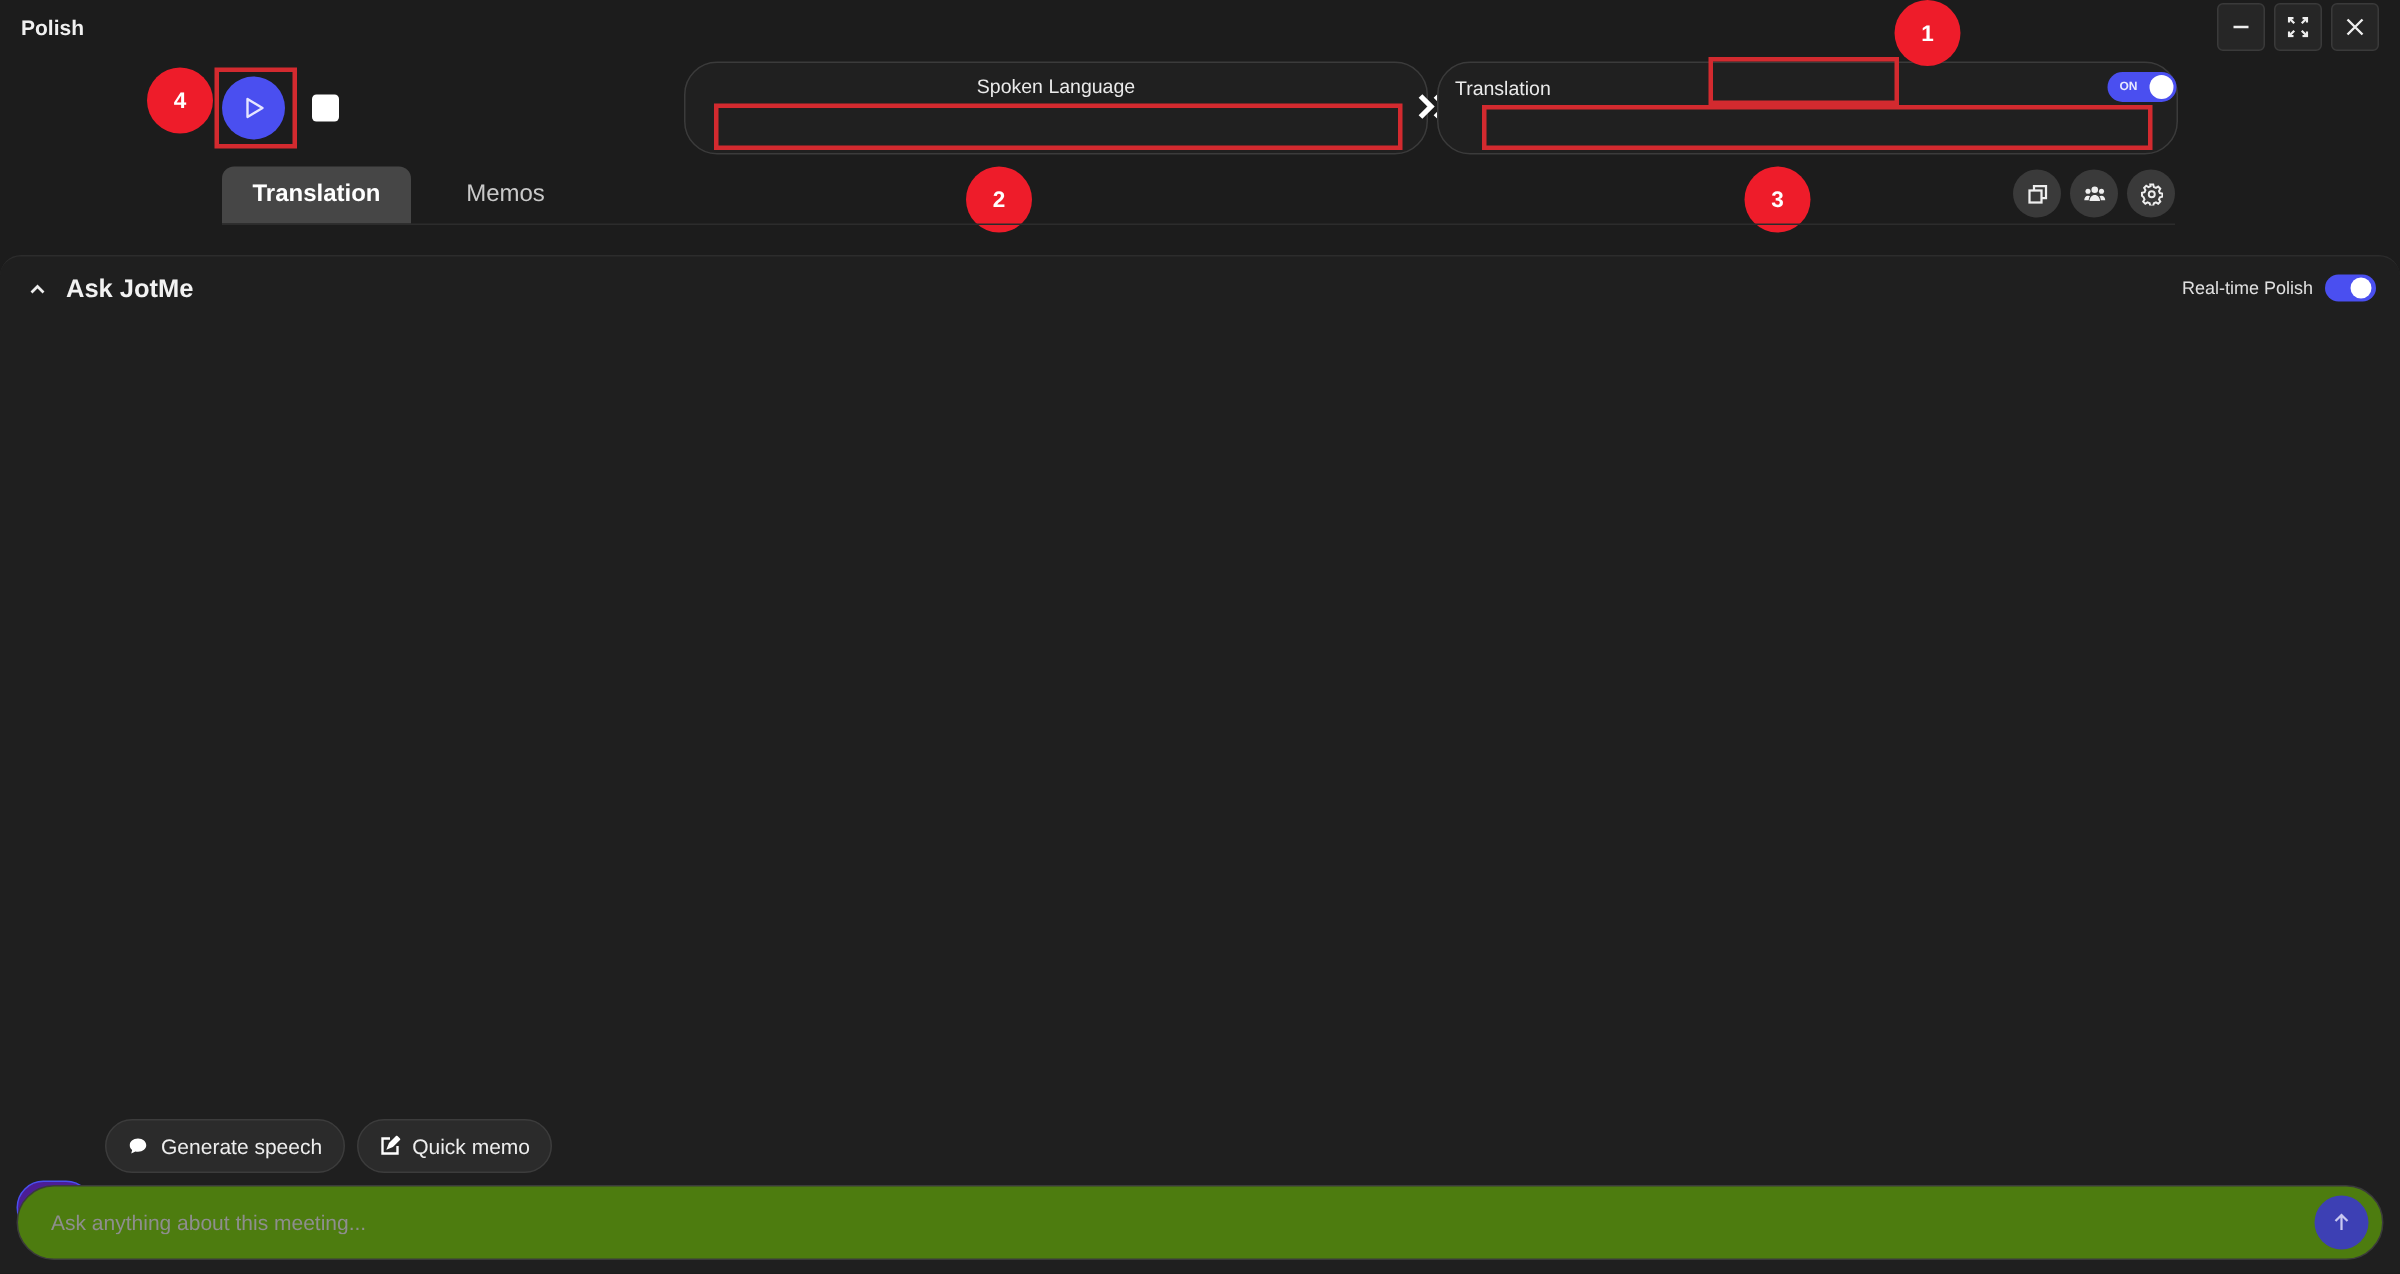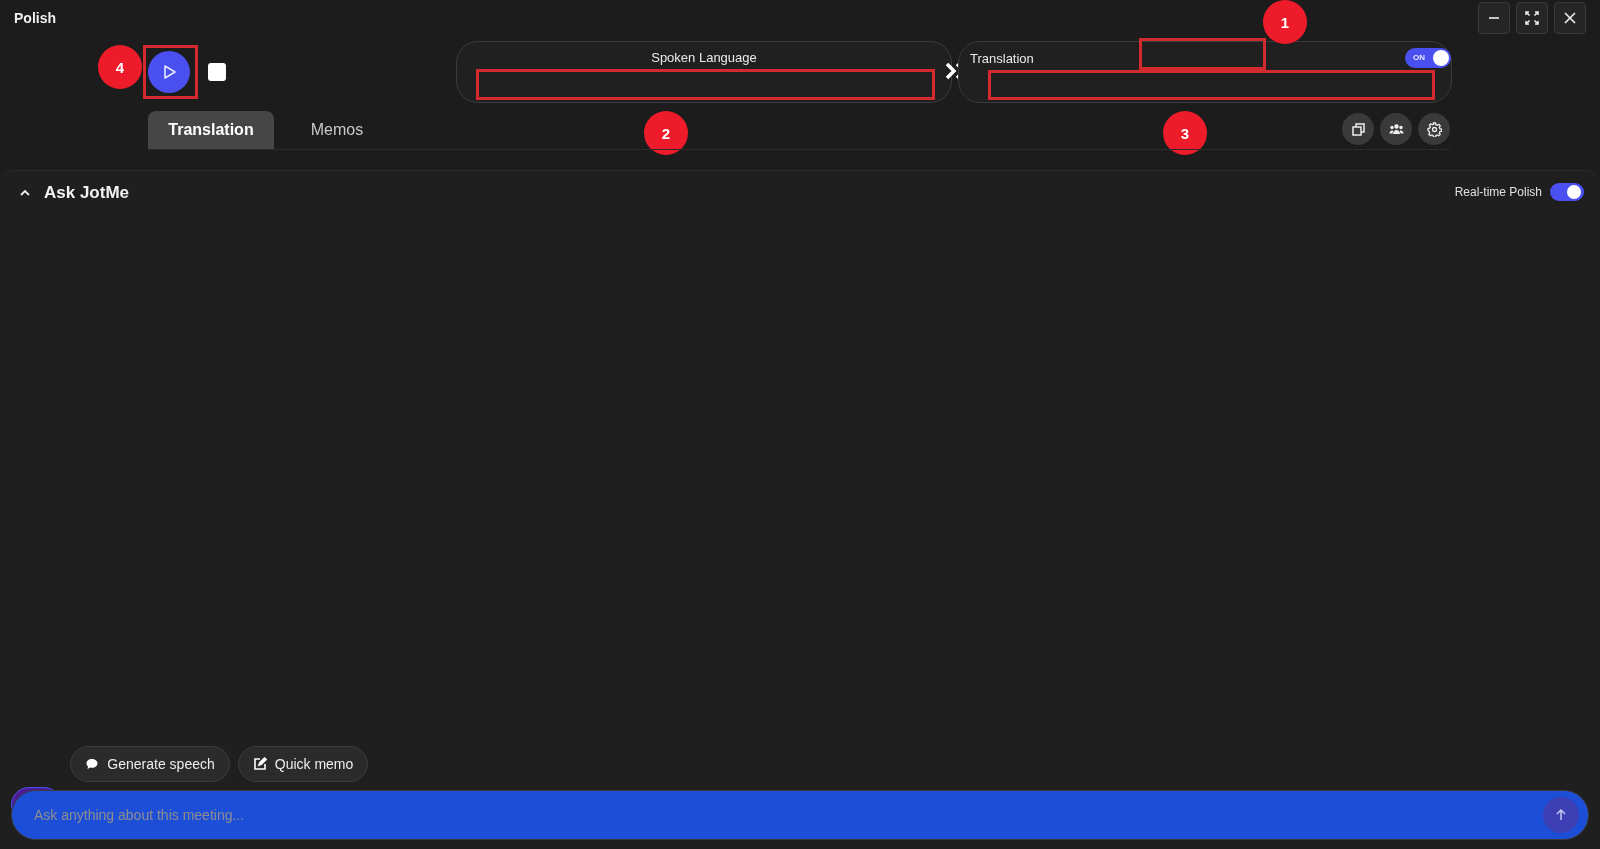--- a/index.html
+++ b/index.html
@@ -99,21 +99,21 @@
     .chips { position: absolute; left: 11px; top: 575px; display: flex; gap: 8px; }
     .chip {
       height: 36px; border-radius: 18px; padding: 0 14px; display: flex; align-items: center; gap: 8px;
       font-size: 14px; color: #ededed; background: #2b2b2b; border: 1px solid #3c3c3c; cursor: pointer;
     }
     .chip.primary { background: #4c1d95; border-color: #4a4ff0; color: #f2f2ff; padding: 0 13px; margin-top: 41px; }
     .chip svg { width: 14px; height: 14px; }
 
     .ask-input-wrap {
       position: absolute; left: 11px; top: 619px; width: 1578px; height: 50px; border-radius: 25px;
-      background: #1d4ed8; border: 1px solid #3b3b3b; display: flex; align-items: center;
+      background: #4d7c0f; border: 1px solid #3b3b3b; display: flex; align-items: center;
     }
     .ask-input {
       flex: 1; background: transparent; border: none; outline: none; color: #eee; font-size: 14px;
       padding-left: 22px; font-family: "Liberation Sans", sans-serif;
     }
     .ask-input::placeholder { color: #8e8e8e; }
     .send-btn {
       width: 36px; height: 36px; border-radius: 50%; background: #3d40b4; margin-right: 9px;
       display: flex; align-items: center; justify-content: center; cursor: pointer;
     }

